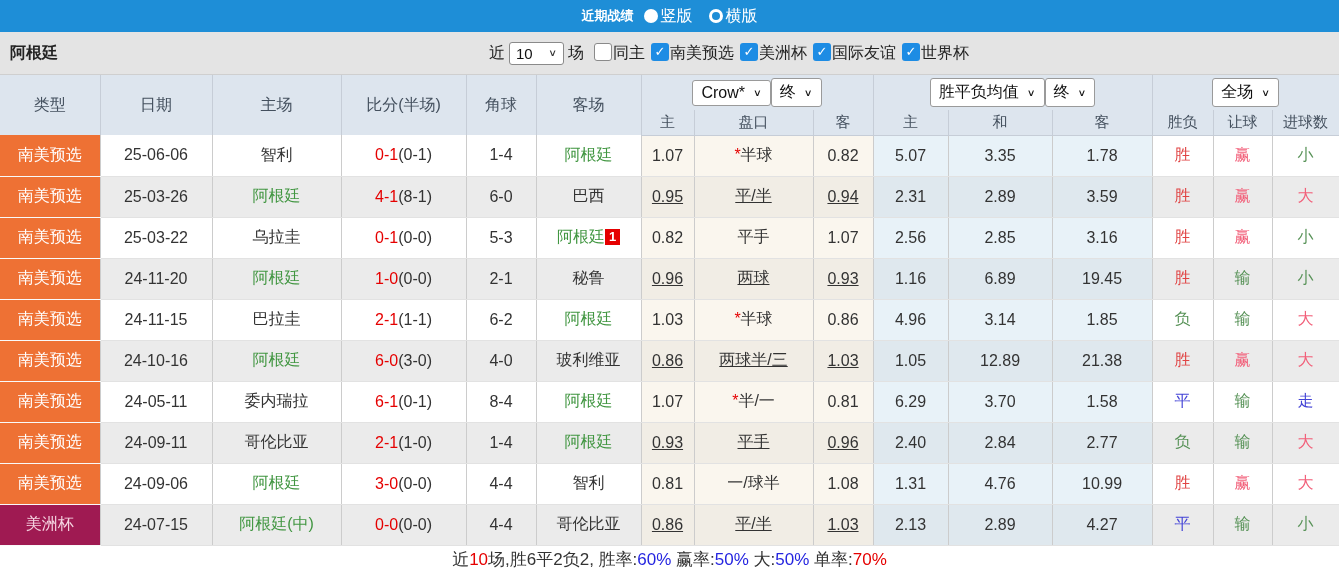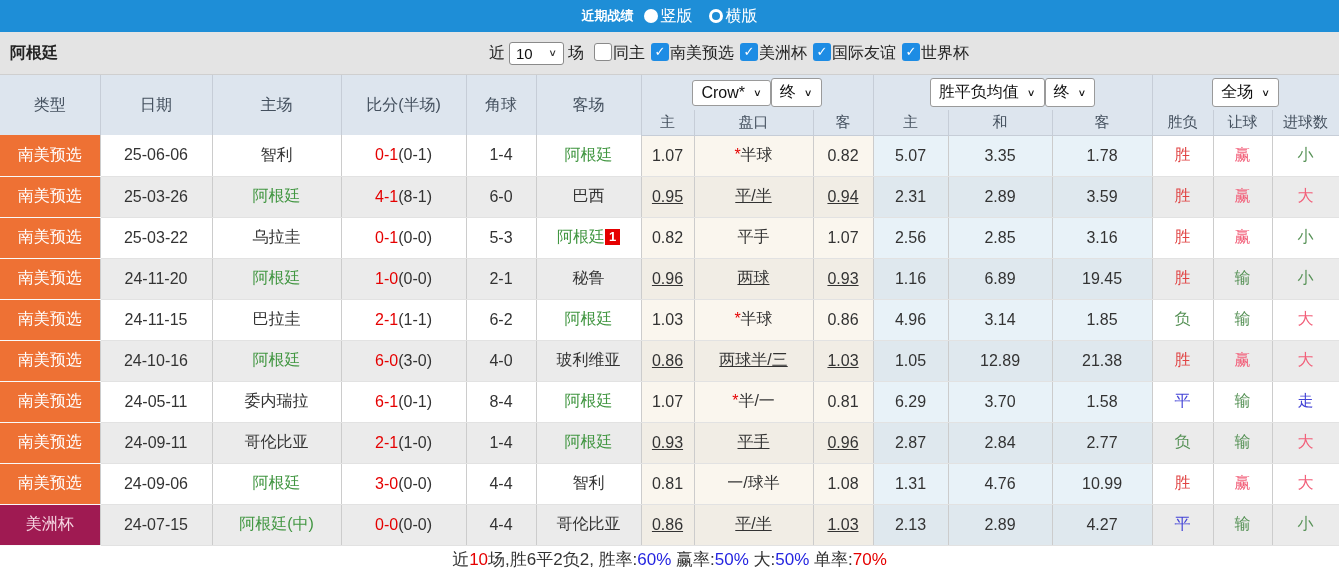--- a/index.html
+++ b/index.html
@@ -291,21 +291,21 @@
       <tr class="even">
         <td class="typec orange">南美预选</td>
         <td>24-09-11</td>
         <td>哥伦比亚</td>
         <td><span class="sc-red">2-1</span><span>(1-0)</span></td>
         <td>1-4</td>
         <td><span class="team">阿根廷</span></td>
         <td class="cream">0.93</td>
         <td class="cream"><span>平手</span></td>
         <td class="cream">0.96</td>
-        <td class="bluet">2.87</td>
+        <td class="bluet">2.40</td>
         <td class="bluet">2.84</td>
         <td class="bluet">2.77</td>
         <td class="c-green">负</td>
         <td class="c-green">输</td>
         <td class="c-pink">大</td>
       </tr>
       <tr>
         <td class="typec orange">南美预选</td>
         <td>24-09-06</td>
         <td class="team">阿根廷</td>

